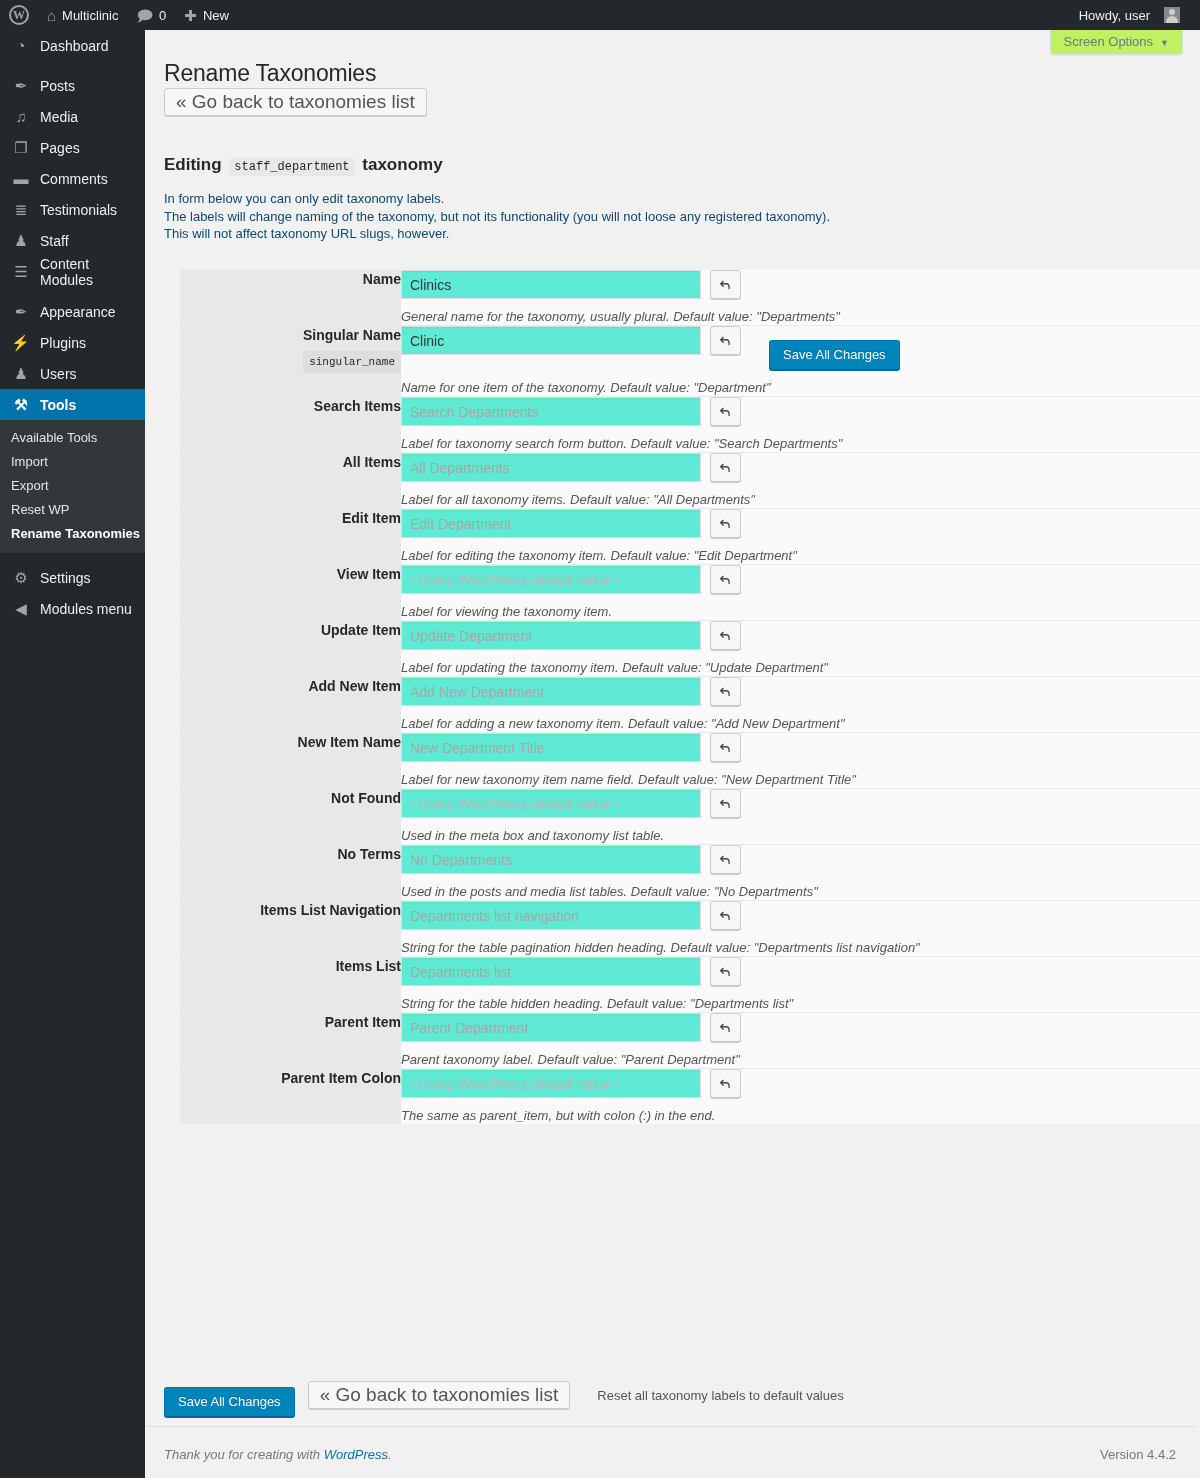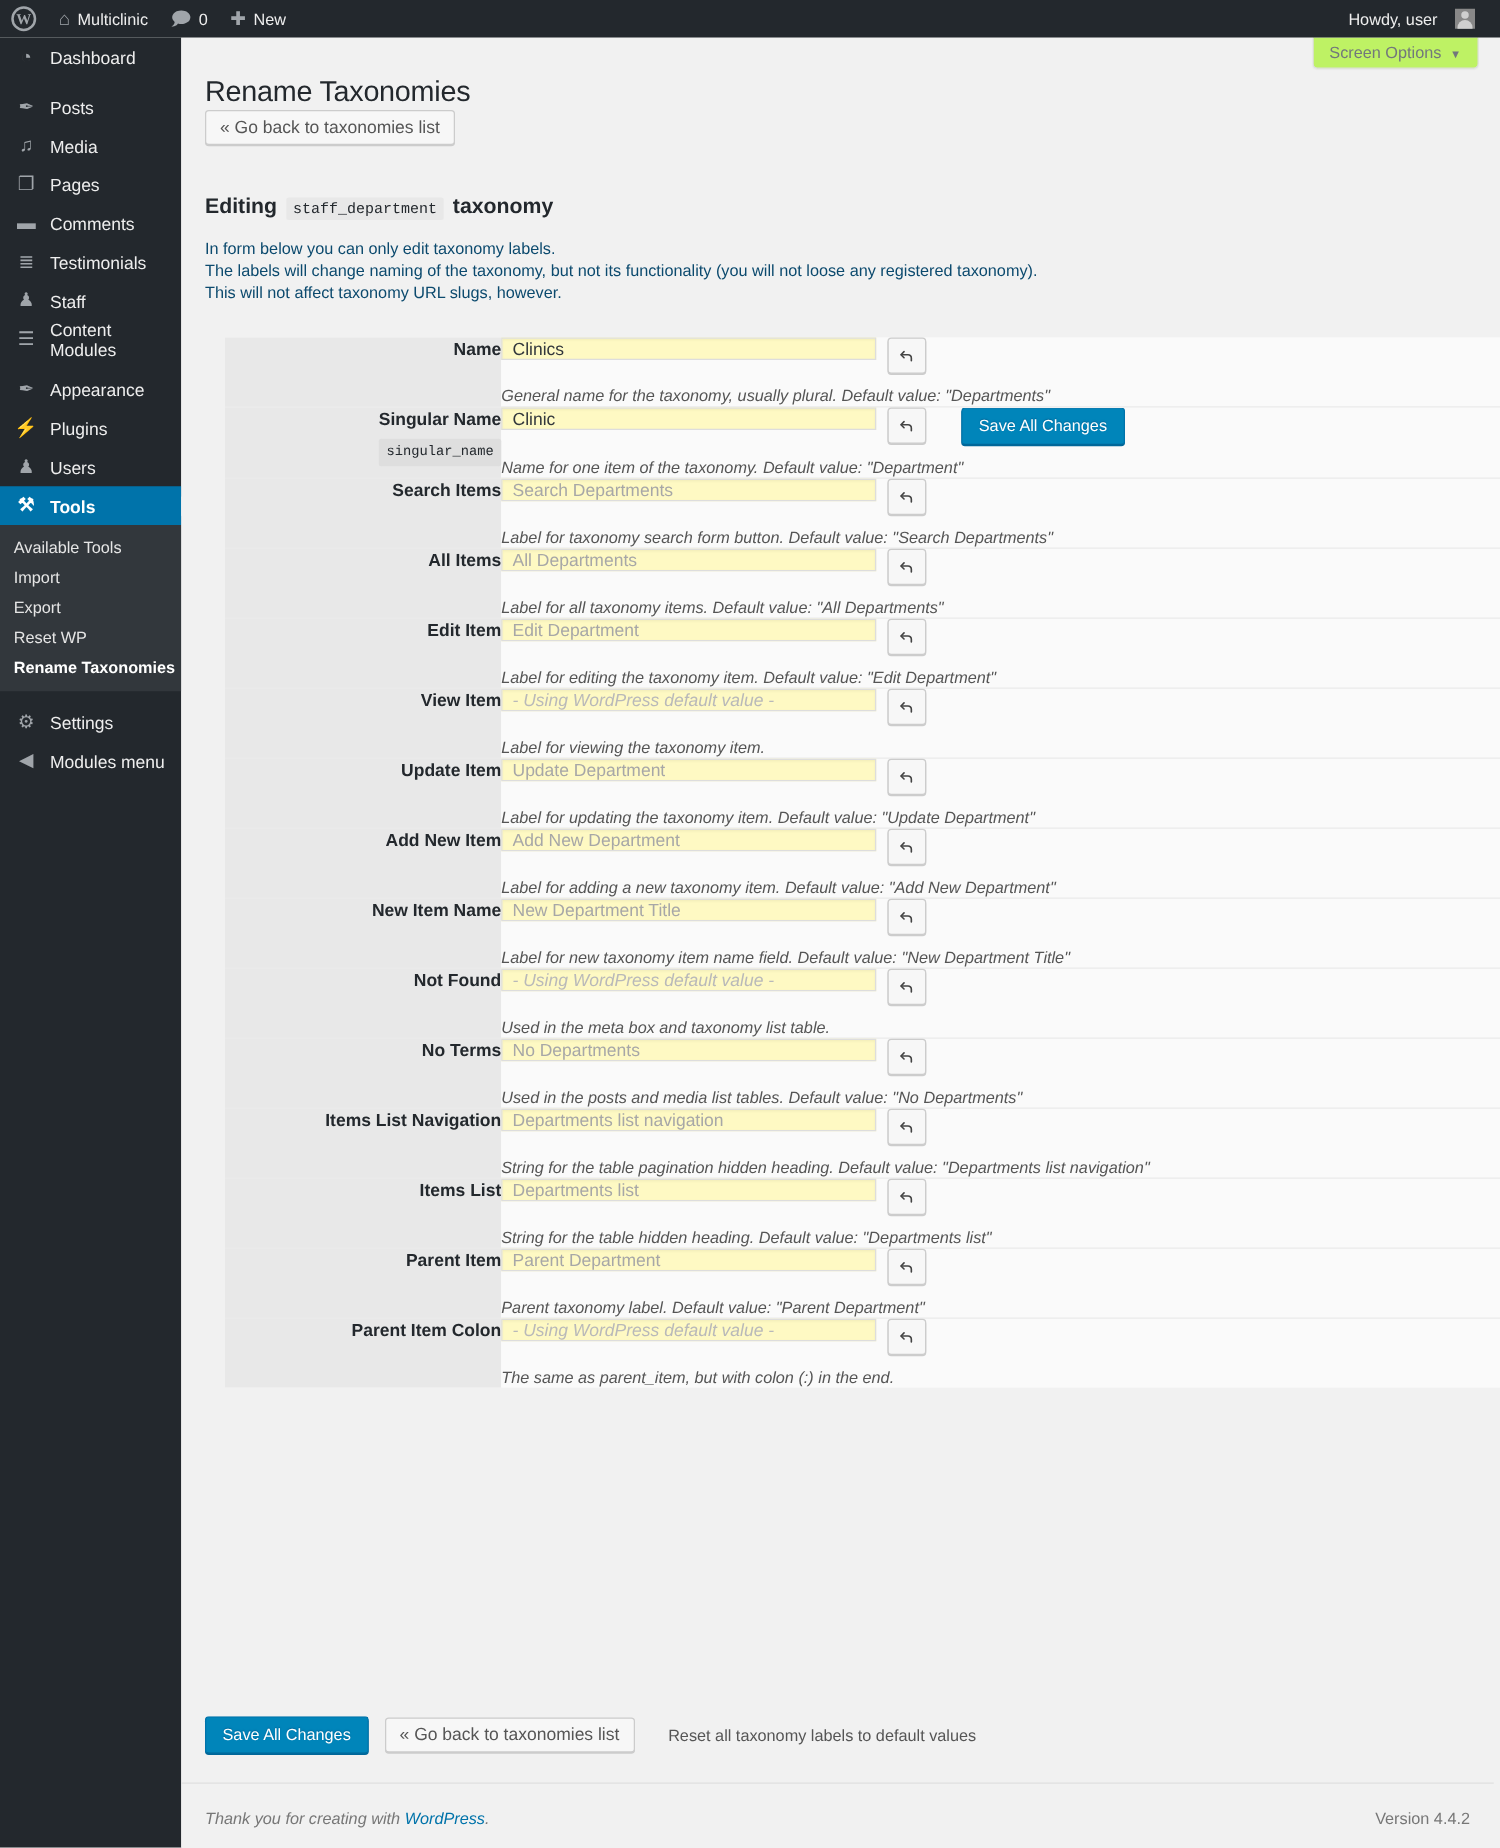--- a/index.html
+++ b/index.html
@@ -99,21 +99,21 @@
 
   #page-title {
     position:absolute; left:19px; top:15px;
     font-size:23px; font-weight:400; color:#23282d;
     letter-spacing:-.2px;
   }
   .btn-secondary {
     display:inline-block;
     background:#f7f7f7; border:1px solid #ccc;
     border-radius:3px; color:#555;
-    padding:5px 11px 6px; font-size:14px; line-height:15px;
+    padding:5px 11px 6px; font-size:19px; line-height:15px;
     cursor:pointer; box-shadow:0 1px 0 #ccc;
     white-space:nowrap;
   }
   #goback-top { position:absolute; left:19px; top:58px; }
 
   #editing-line {
     position:absolute; left:19px; top:125px;
     font-size:17px; font-weight:bold; color:#23282d;
   }
   #editing-line code {
@@ -152,23 +152,23 @@
     background:#dedede; color:#23282d;
     padding:2px 6px; border-radius:2px;
     margin-top:7px;
   }
   td.fieldcell {
     background:#fafafa;
     padding:17px 10px 14px 24px;
   }
   .fieldrow { display:flex; align-items:flex-start; gap:9px; }
   .txtfield {
-    width:300px; height:18px;
+    width:300px; height:29px;
     border:1px solid #ddd; border-radius:0;
-    background:#fef9c3; color:#32373c;
+    background:#5eead4; color:#32373c;
     font-family:"Liberation Sans", sans-serif; font-size:14px;
     padding:2px 8px;
     box-shadow:inset 0 1px 2px rgba(0,0,0,.05);
   }
   .txtfield::placeholder { color:#a7a7a7; }
   .txtfield.italic-ph::placeholder { font-style:italic; color:#b9b9b9; }
   .resetbtn {
     width:31px; height:29px;
     background:#f7f7f7; border:1px solid #ccc; border-radius:3px;
     box-shadow:0 1px 0 #ccc;
@@ -177,20 +177,21 @@
   }
   .btn-primary {
     background:#0085ba; border:1px solid #0073aa;
     border-bottom-color:#006799;
     box-shadow:0 1px 0 #006799;
     color:#fff; border-radius:3px;
     padding:6px 13px 7px; font-size:13px; line-height:15px;
     cursor:pointer; white-space:nowrap;
     font-family:"Liberation Sans", sans-serif;
     text-shadow:0 -1px 1px #006799;
+    margin-top:14px;
   }
   .helptext {
     margin-top:9px;
     font-style:italic; font-size:13px; color:#555; line-height:17px;
   }
 
   
   #bottombar {
     position:absolute; left:19px; top:1343px;
     display:flex; align-items:center; gap:13px;

